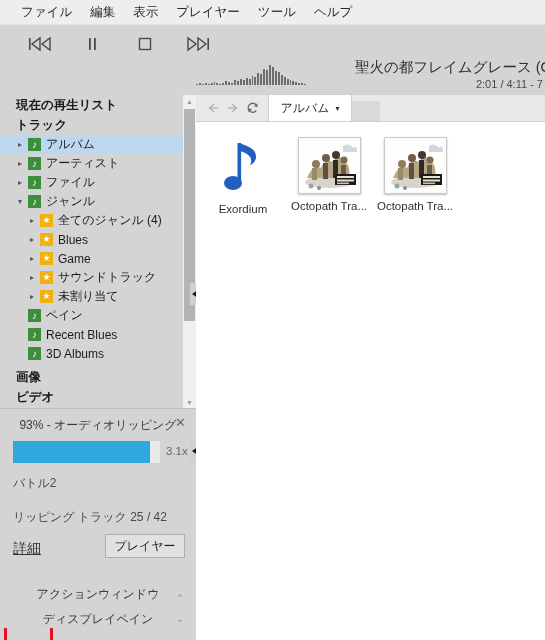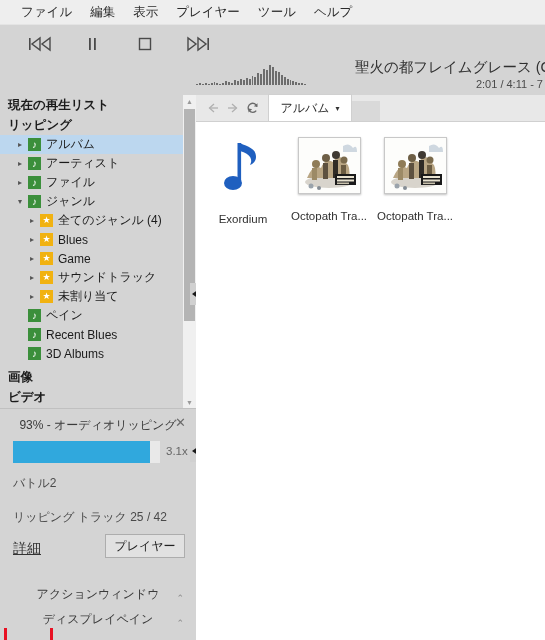--- a/index.html
+++ b/index.html
@@ -93,21 +93,21 @@
     position:absolute; left:0; top:95px; width:196px; height:545px;
     background:#d4d4d4;
   }
   .nav-tree {
     position:absolute; left:0; top:0; width:196px; height:313px;
     background:#d4d4d4;
     overflow:hidden;
   }
   .sec-head {
     height:20px; display:flex; align-items:center;
-    padding-left:8px; padding-right:6px;
+    padding-left:16px; padding-right:6px;
     font-size:12.5px; font-weight:bold; color:#1b1b1b;
     justify-content:space-between;
   }
   .sec-head .arrow { color:#4a4a4a; font-size:9px; }
   .tree-row {
     height:19px; display:flex; align-items:center;
     font-size:12px; color:#1b1b1b;
     padding-right:4px;
     white-space:nowrap;
   }
@@ -258,21 +258,21 @@
   .thumb.art {
     background:#fbfbfb;
     border:1px solid #c8c8c8;
     box-shadow:0 1px 2px rgba(0,0,0,.25);
     width:63px; height:57px;
     overflow:hidden;
     position:relative;
   }
   .cell-label {
     font-size:11.5px; color:#303030;
-    margin-top:16px; white-space:nowrap;
+    margin-top:6px; white-space:nowrap;
     max-width:86px; overflow:hidden; text-overflow:ellipsis;
     text-align:right;
   }
   .notebig { color:#1f5fbf; }
 </style>
 </head>
 <body>
 
 <div id="app">
 
@@ -379,21 +379,21 @@
   <div class="sidebar">
 
     <div class="nav-tree">
 
       <div class="sec-head">
         <span>現在の再生リスト</span>
         <span class="arrow">▸</span>
       </div>
 
       <div class="sec-head">
-        <span>リッピング</span>
+        <span>トラック</span>
         <span class="arrow">▾</span>
       </div>
 
       <div id="tree-rows">
           <div class="tree-row sel" style="padding-left: 12px;">
             <span class="tw">▸</span>
             <span class="ico note">♪</span>
             <span>アルバム</span>
           </div>
           <div class="tree-row" style="padding-left: 12px;">

